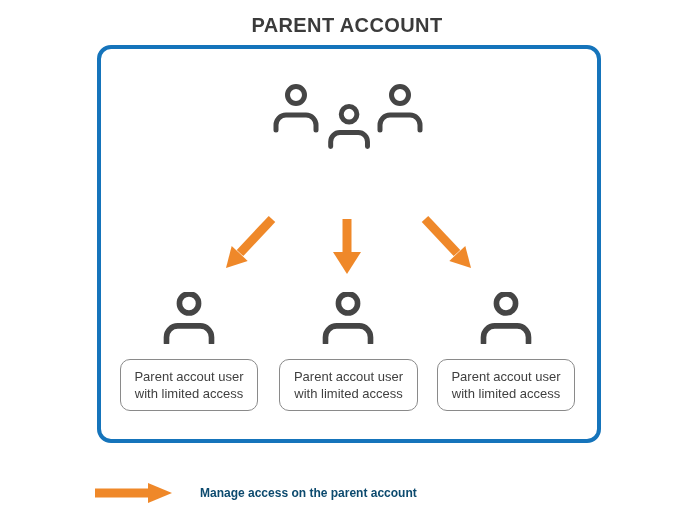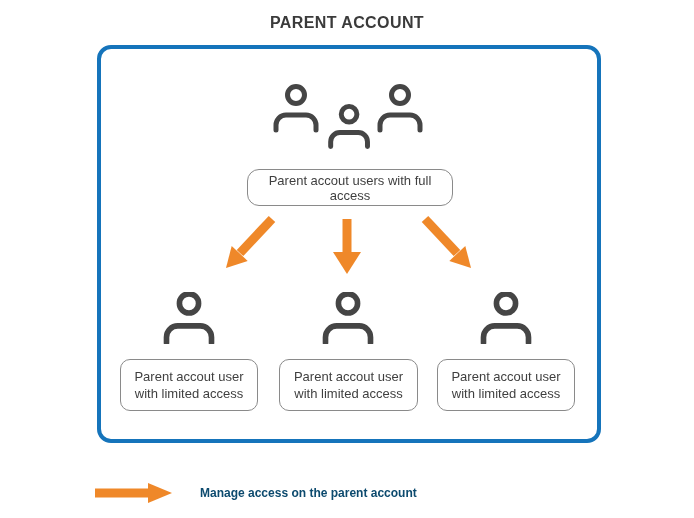--- a/index.html
+++ b/index.html
@@ -12,21 +12,21 @@
     position: relative;
     width: 694px;
     height: 518px;
     background: #ffffff;
     overflow: hidden;
   }
   .diagram-title {
     position: absolute;
     left: 0; right: 0; top: 14px;
     text-align: center;
-    font-size: 16px;
+    font-size: 20px;
     font-weight: 700;
     letter-spacing: 0.4px;
     color: #3b3b3b;
   }
   .parent-box {
     position: absolute;
     left: 97px; top: 45px;
     width: 504px; height: 398px;
     box-sizing: border-box;
     border: 4px solid #1574bb;
@@ -87,21 +87,20 @@
     </defs>
   </svg>
 
   <svg class="icon-svg" style="left:270px; top:83px;" width="156" height="70" viewBox="0 0 156 70">
     <use href="#person" transform="translate(2,2)" stroke="#454545" stroke-width="5" stroke-linecap="round"></use>
     <use href="#person" transform="translate(106,2)" stroke="#454545" stroke-width="5" stroke-linecap="round"></use>
     <use href="#person" transform="translate(57,22) scale(0.92)" stroke="#ffffff" stroke-width="15" stroke-linecap="round"></use>
     <use href="#person" transform="translate(57,22) scale(0.92)" stroke="#454545" stroke-width="5.4" stroke-linecap="round"></use>
   </svg>
 
-  <div class="pill full-access">Parent accout users with full access</div>
 
   <svg class="icon-svg" style="left:200px; top:214px;" width="300" height="72" viewBox="0 0 300 72">
     <g fill="#ef8829" stroke="#ef8829">
 
       <g>
         <line x1="72" y1="5" x2="40" y2="39" stroke-width="9"></line>
         <polygon points="47.7,46.9 31.7,31.9 26,54" stroke="none"></polygon>
       </g>
 
       <g>

